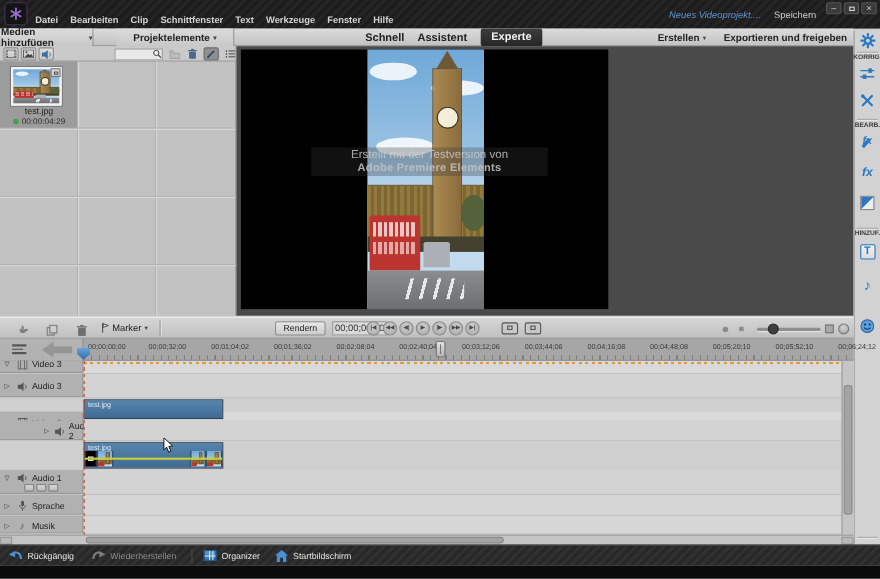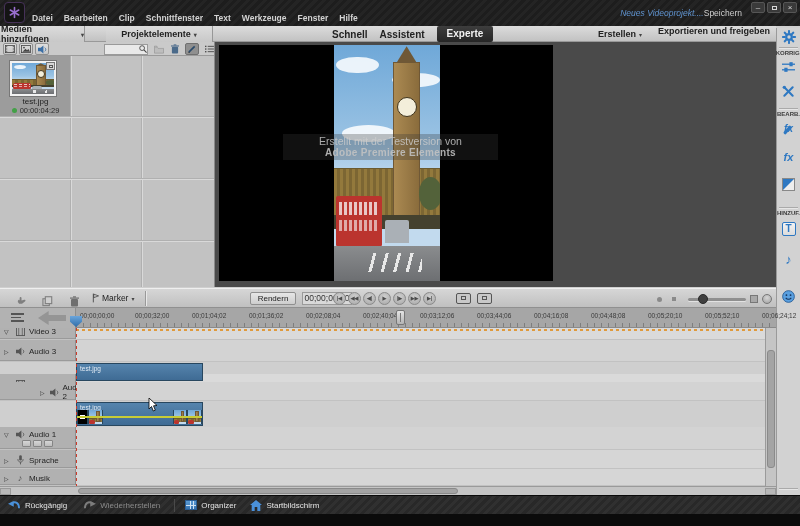--- a/index.html
+++ b/index.html
@@ -7,39 +7,39 @@
   body { font-family:"Liberation Sans", sans-serif; }
   #app { position:relative; width:800px; height:526px; overflow:hidden; background:#cfcfcf; }
 
   
   .menubar { position:absolute; left:0; top:0; width:800px; height:26px;
     background:repeating-linear-gradient(135deg,#242424 0 3px,#1d1d1d 3px 6px); }
   .logo { position:absolute; left:4px; top:2px; width:21px; height:21px; background:#141414;
     border:1px solid #463158; border-radius:4px; display:flex; align-items:center; justify-content:center; }
   .menus { position:absolute; left:32px; top:0; height:36px; display:flex; align-items:center; gap:11px; }
   .menus span { font-size:8.5px; font-weight:bold; color:#d2d2d2; }
-  .mb-right { position:absolute; right:58px; top:0; height:26px; display:flex; align-items:center; gap:0; }
+  .mb-right { position:absolute; right:58px; top:0; height:26px; display:flex; align-items:center; gap:12px; }
   .proj-link { font-size:8.5px; font-style:italic; color:#5f93cf; }
   .save-lbl { font-size:8.5px; color:#cfcfcf; }
   .winbtns { position:absolute; right:3px; top:2px; display:flex; gap:2px; }
   .winbtn { width:14px; height:11px; background:#3a3a3a; border:1px solid #565656; border-radius:2px;
     color:#d8d8d8; font-size:8px; line-height:9px; text-align:center; }
   .restore-glyph { display:inline-block; width:5px; height:4px; border:1px solid #d8d8d8; margin-top:2px; }
 
   
   .modebar { position:absolute; left:0; top:26px; width:776px; height:16px;
     background:linear-gradient(#dcdcdc,#c2c2c2); border-bottom:1px solid #999; }
   .mode-btn { position:absolute; top:0; height:16px; display:flex; align-items:center; justify-content:center;
     gap:3px; font-size:9px; font-weight:bold; color:#222;
     background:linear-gradient(#dcdcdc,#c8c8c8); border-right:1px solid #979797; }
   .caret { font-size:6px; color:#444; }
   .tabs { position:absolute; left:332px; top:0; height:16px; display:flex; align-items:center; gap:12px; }
   .tab { font-size:10px; font-weight:bold; color:#222; }
   .tab.active { background:linear-gradient(#3d3d3d,#262626); color:#f2f2f2; padding:2px 10px 3px; border-radius:2px; }
-  .mode-right { position:absolute; right:6px; top:0; height:16px; display:flex; gap:16px; }
+  .mode-right { position:absolute; right:6px; top:0; height:16px; display:flex; align-items:center; gap:16px; }
   .mode-right .lbl { font-size:9px; font-weight:bold; color:#222; }
 
   
   .ppanel { position:absolute; left:0; top:42px; width:215px; height:245px; background:#c2c2c2; border-right:1px solid #8a8a8a; }
   .pp-toolbar { position:absolute; left:0; top:0; width:100%; height:14px; background:#cacaca; border-bottom:1px solid #9a9a9a; }
   .pp-filter { position:absolute; top:1px; width:14px; height:12px; background:linear-gradient(#dedede,#c6c6c6);
     border:1px solid #8f8f8f; border-radius:2px; display:flex; align-items:center; justify-content:center; }
   .pp-search { position:absolute; left:104px; top:1.5px; width:44px; height:11px; background:#e9e9e9;
     border:1px solid #9a9a9a; font-size:7px; padding:0 10px 0 2px; }
   .pp-ico { position:absolute; top:1px; width:14px; height:12px; display:flex; align-items:center; justify-content:center; }

